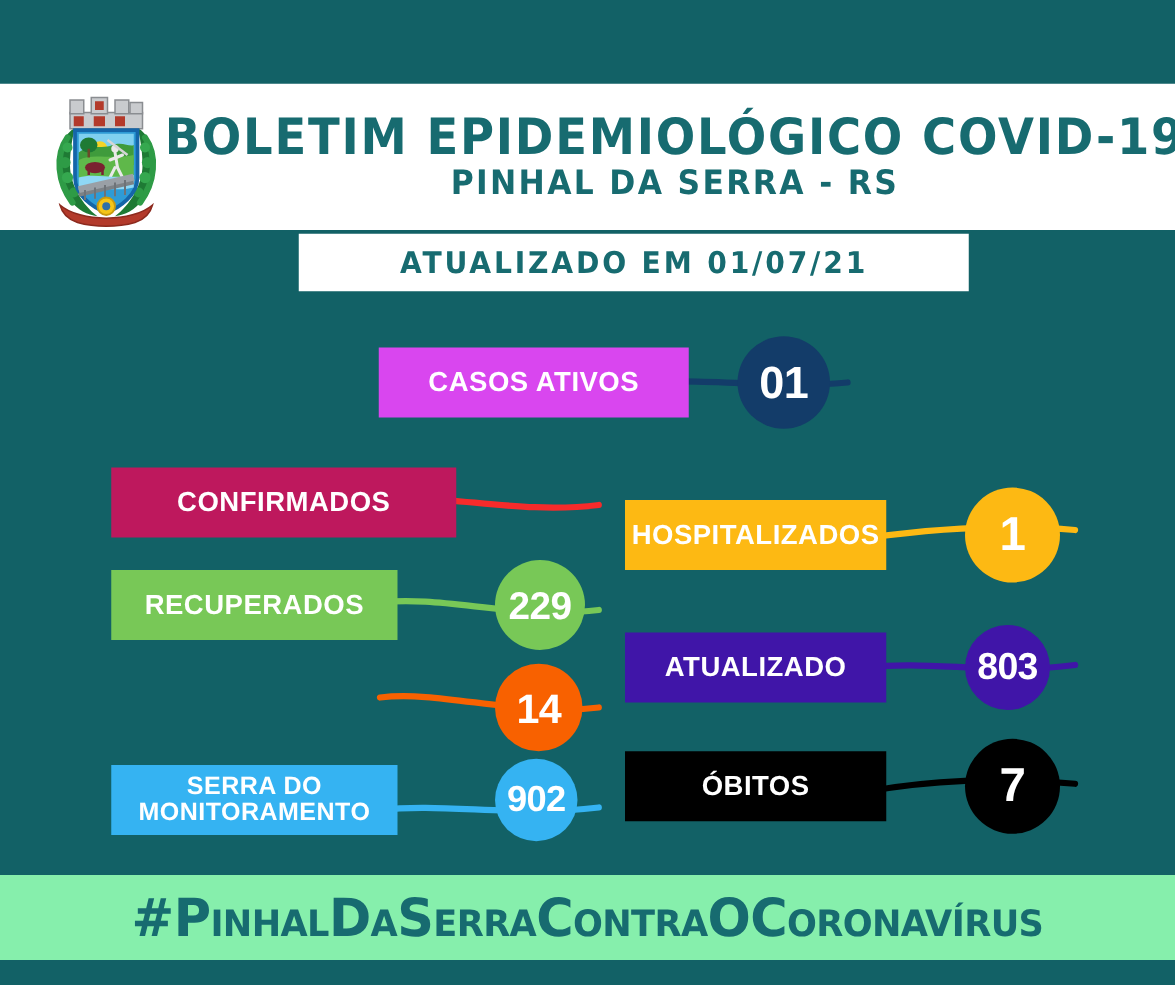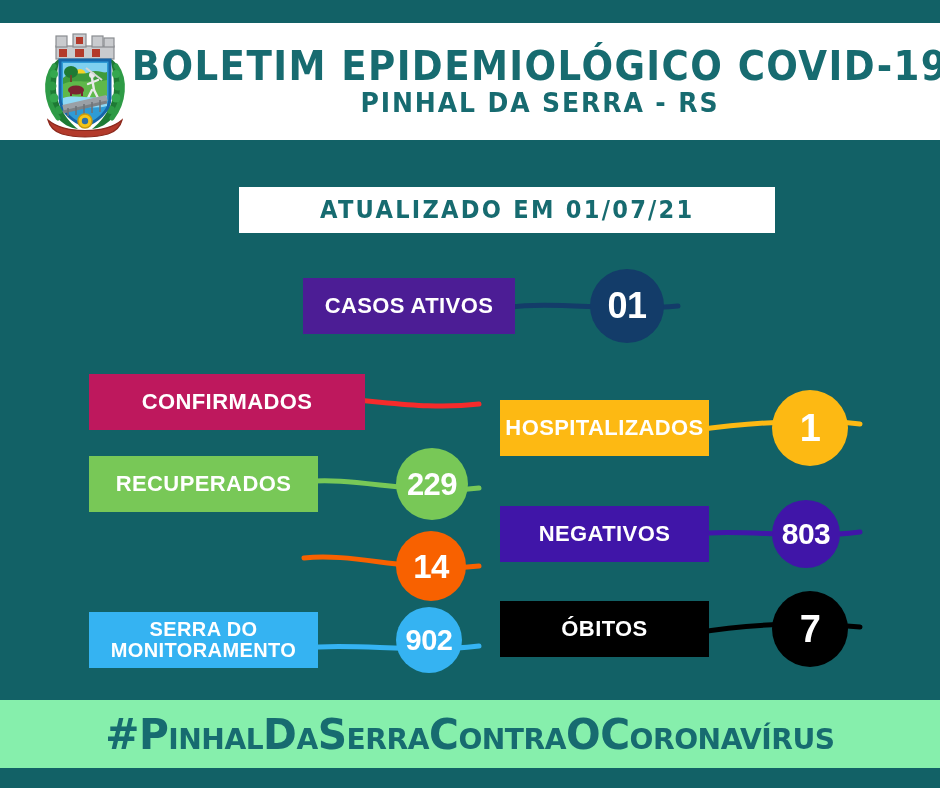--- a/index.html
+++ b/index.html
@@ -184,21 +184,21 @@
     letter-spacing: -0.5px;
     transform: scaleX(0.97);
     white-space: nowrap;
   }
 </style>
 </head>
 <body style="background: rgb(18, 97, 102);">
 
 <div id="poster" style="background: rgb(18, 97, 102);">
 
-  <div class="header-band" style="background: rgb(255, 255, 255);">
+  <div class="header-band" style="background: rgb(255, 255, 255); margin-top: 44px;">
 
     <div class="crest">
       <svg viewBox="0 0 110 110" width="110" height="110">
 
         <path d="M30 30 C12 42 14 70 26 88 C32 96 40 100 48 101 C36 92 26 76 26 60 C26 48 28 38 30 30 Z" fill="#1E7A34"></path>
         <path d="M24 38 C14 52 16 74 28 90" stroke="#2E9B46" stroke-width="5" fill="none" stroke-linecap="round"></path>
         <circle cx="24" cy="46" r="4" fill="#35A84F"></circle>
         <circle cx="22" cy="58" r="4.5" fill="#2E9B46"></circle>
         <circle cx="24" cy="70" r="4.5" fill="#35A84F"></circle>
         <circle cx="29" cy="82" r="4" fill="#2E9B46"></circle>
@@ -273,21 +273,21 @@
   </div>
 
   <div class="date-banner" style="background: rgb(255, 255, 255);">
     <span class="date-text" style="color: rgb(23, 107, 112);">ATUALIZADO EM 01/07/21</span>
   </div>
 
   <div class="stat" id="row-active" style="left:303px; top:278px; width:360px;">
     <svg class="connector" style="left:200px; width:180px;" viewBox="0 0 180 56" preserveAspectRatio="none">
       <path id="conn-active" d="M0 30 C50 22 110 34 175 28" stroke="#133C69" stroke-width="5" fill="none" stroke-linecap="round"></path>
     </svg>
-    <div class="pill" id="pill-active" style="width: 212px; background: #4c1d95;">
+    <div class="pill" id="pill-active" style="width: 248px; background: #d946ef;">
       <span class="lbl l1">CASOS ATIVOS</span>
     </div>
     <div class="bubble" id="bub-active" style="left: 287px; width: 74px; height: 74px; background: rgb(19, 60, 105);">
       <span class="num" style="font-size:36px;">01</span>
     </div>
   </div>
 
   <div class="stat" id="row-l0" style="left:89px; top:374px; width:380px;">
     <svg class="connector" style="left:215px; width:180px;" viewBox="0 0 180 56" preserveAspectRatio="none">
       <path d="M0 26 C50 20 110 38 175 30" stroke="#F62B2B" stroke-width="5" fill="none" stroke-linecap="round"></path>
@@ -341,21 +341,21 @@
     <div class="bubble" style="left: 272px; width: 76px; height: 76px; background: rgb(253, 185, 19);">
       <span class="num" style="font-size:38px;">1</span>
     </div>
   </div>
 
   <div class="stat" id="row-r1" style="left:500px; top:506px; width:360px;">
     <svg class="connector" style="left:195px; width:170px;" viewBox="0 0 170 56" preserveAspectRatio="none">
       <path d="M0 28 C45 22 105 34 165 26" stroke="#4015A8" stroke-width="5" fill="none" stroke-linecap="round"></path>
     </svg>
     <div class="pill" style="width: 209px; background: rgb(64, 21, 168);">
-      <span class="lbl l1">NEGATIVOS</span>
+      <span class="lbl l1">ATUALIZADO</span>
     </div>
     <div class="bubble" style="left: 272px; width: 68px; height: 68px; background: rgb(64, 21, 168);">
       <span class="num" style="font-size:30px;">803</span>
     </div>
   </div>
 
   <div class="stat" id="row-r2" style="left:500px; top:601px; width:360px;">
     <svg class="connector" style="left:195px; width:170px;" viewBox="0 0 170 56" preserveAspectRatio="none">
       <path d="M0 32 C45 24 105 20 165 26" stroke="#000000" stroke-width="5" fill="none" stroke-linecap="round"></path>
     </svg>

